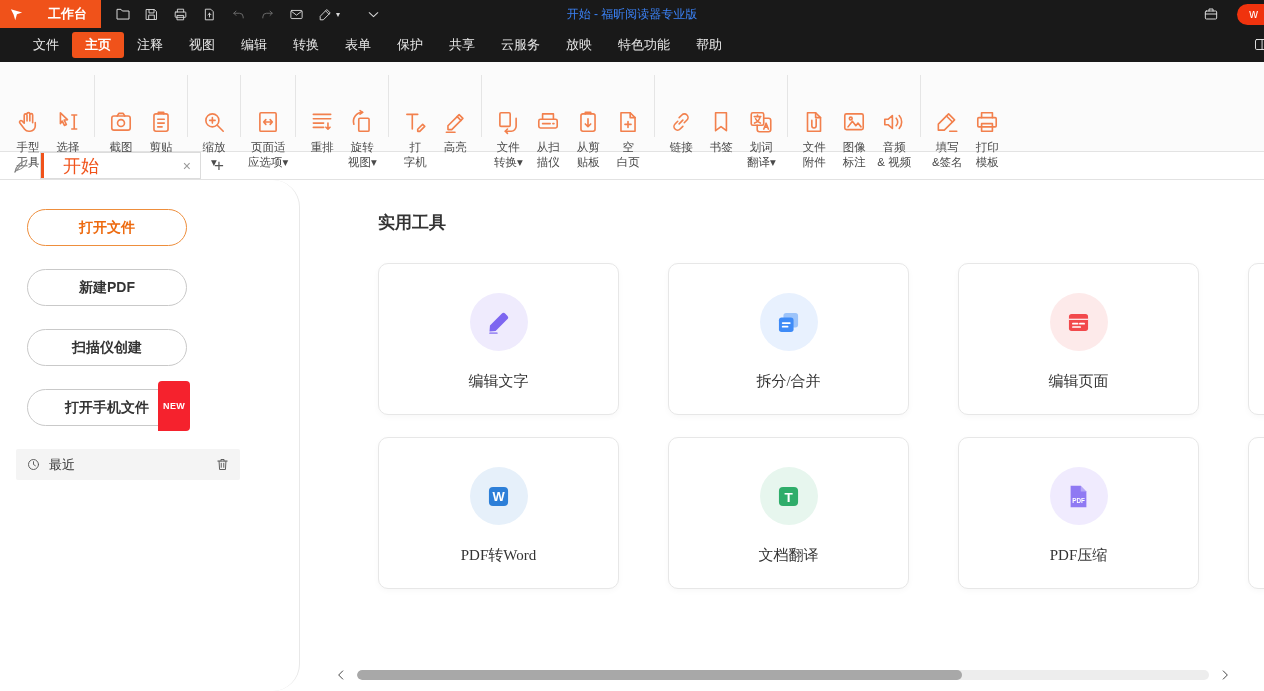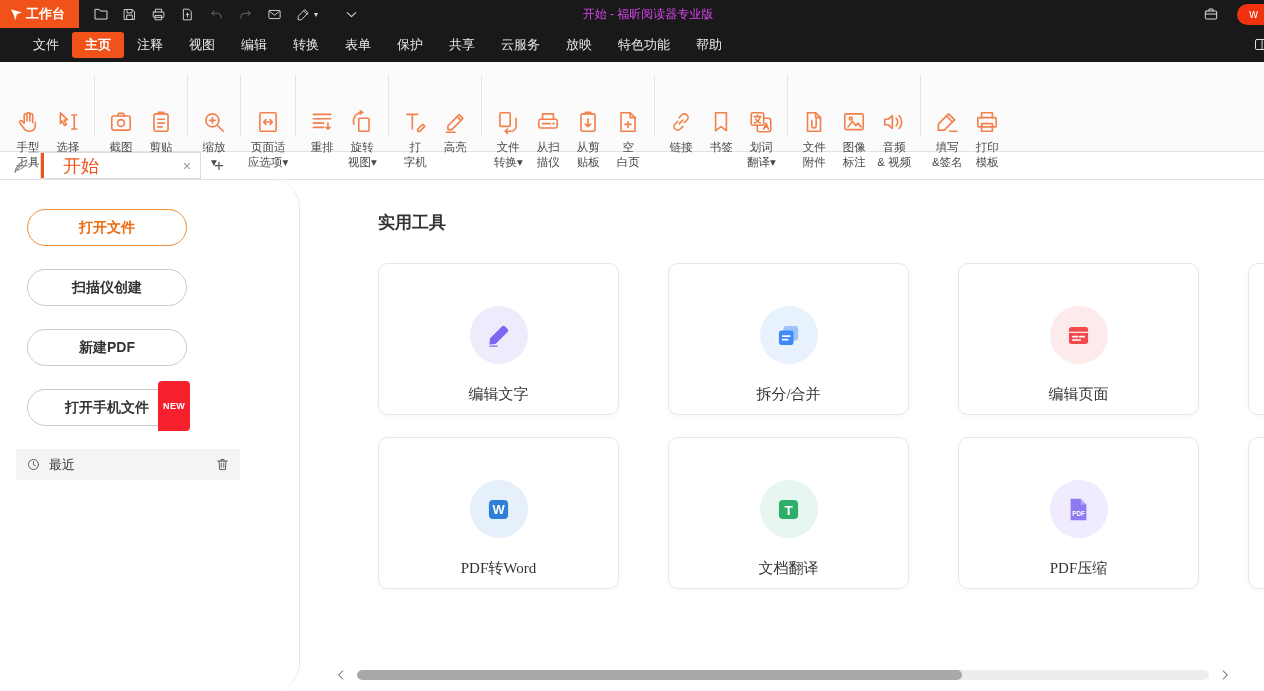--- a/index.html
+++ b/index.html
@@ -3,27 +3,27 @@
 <meta charset="utf-8">
 <style>
 *{margin:0;padding:0;box-sizing:border-box;}
 html,body{width:1264px;height:691px;overflow:hidden;background:#fff;
   font-family:"Liberation Sans","DejaVu Sans",sans-serif;color:#333;}
 svg.ic{fill:none;stroke:currentColor;stroke-width:1.5;stroke-linecap:round;stroke-linejoin:round;}
 svg.icf{fill:currentColor;stroke:none;}
 
 
 .titlebar{height:28px;background:#191919;display:flex;align-items:center;position:relative;}
-.workspace{height:28px;background:#F0521A;display:flex;align-items:center;gap:2px;
+.workspace{height:28px;background:#F0521A;display:flex;align-items:center;gap:24px;
   padding:0 14px 0 9px;color:#fff;font-size:13px;font-weight:bold;cursor:default;}
 .qa{display:flex;align-items:center;margin-left:8px;gap:2px;}
 .qabtn{width:27px;height:24px;display:flex;align-items:center;justify-content:center;color:#D9D9D9;cursor:default;}
 .qabtn.dim{color:#6E6E6E;}
 .mini-arrow{color:#D9D9D9;font-size:8px;margin-left:-5px;}
-.win-title{position:absolute;left:50%;transform:translateX(-50%);color:#d946ef;font-size:12px;white-space:nowrap;margin-left:16px;}
+.win-title{position:absolute;left:50%;transform:translateX(-50%);color:#3b82f6;font-size:12px;white-space:nowrap;}
 .tb-right{margin-left:auto;display:flex;align-items:center;gap:13px;}
 .user-pill{background:#F0330E;color:#fff;font-size:12px;height:21px;display:flex;align-items:center;
   padding:0 20px 0 12px;border-radius:11px;margin-right:-14px;}
 
 
 .menubar{height:34px;background:#191919;display:flex;align-items:center;padding-left:20px;position:relative;}
 .menu-item{color:#E8E8E8;font-size:13px;padding:4px 13px;border-radius:3px;cursor:default;white-space:nowrap;}
 .menu-item.active{background:#F0521A;color:#fff;font-weight:bold;}
 .menubar-right-icon{position:absolute;right:-4px;top:9px;color:#E8E8E8;}
 
@@ -58,21 +58,21 @@
   padding:0 10px;gap:8px;border-radius:2px;cursor:default;}
 .recent .clock{color:#555;}
 .recent-label{font-size:13px;color:#333;}
 .trash{margin-left:auto;color:#555;cursor:default;}
 
 .main{flex:1;position:relative;padding:31px 0 0 78px;overflow:hidden;font-family:Liberation Serif, serif;}
 .section-title{font-size:17px;font-weight:bold;color:#333;}
 .cards{margin-top:29px;display:grid;grid-template-columns:repeat(4,241px);gap:22px 49px;width:1200px;}
 .card{height:152px;border:1px solid #E7E7E7;border-radius:10px;background:#fff;
   box-shadow:0 2px 6px rgba(0,0,0,.03);display:flex;flex-direction:column;align-items:center;
-  padding-top:42px;cursor:default;}
+  padding-top:29px;cursor:default;}
 .circle{width:58px;height:58px;border-radius:50%;display:flex;align-items:center;justify-content:center;}
 .card-label{margin-top:21px;font-size:15px;color:#333;}
 
 .hscroll{position:absolute;bottom:9px;left:34px;right:32px;display:flex;align-items:center;gap:9px;}
 .chev{color:#2B2B2B;stroke-width:2;}
 .track{flex:1;height:10px;background:#EDEDED;border-radius:5px;overflow:hidden;}
 .thumb{height:10px;width:71%;background:#A8A8A8;border-radius:5px;}
 </style>
 </head>
 <body>
@@ -543,24 +543,24 @@
   <span class="tab-add">+</span>
 </div>
 
 <div class="bodyrow">
 
   <div class="sidebar">
     <div class="sbtn primary">
       <span>打开文件</span>
     </div>
     <div class="sbtn">
-      <span>扫描仪创建</span>
+      <span>新建PDF</span>
     </div>
     <div class="sbtn">
-      <span>新建PDF</span>
+      <span>扫描仪创建</span>
     </div>
     <div class="sbtn">
       <span>打开手机文件</span>
       <span class="new-badge">NEW</span>
     </div>
     <div class="recent">
       <svg class="ic clock" width="15" height="15" viewBox="0 0 24 24">
           <use href="#i-clock"></use>
         </svg>
       <span class="recent-label">最近</span>

